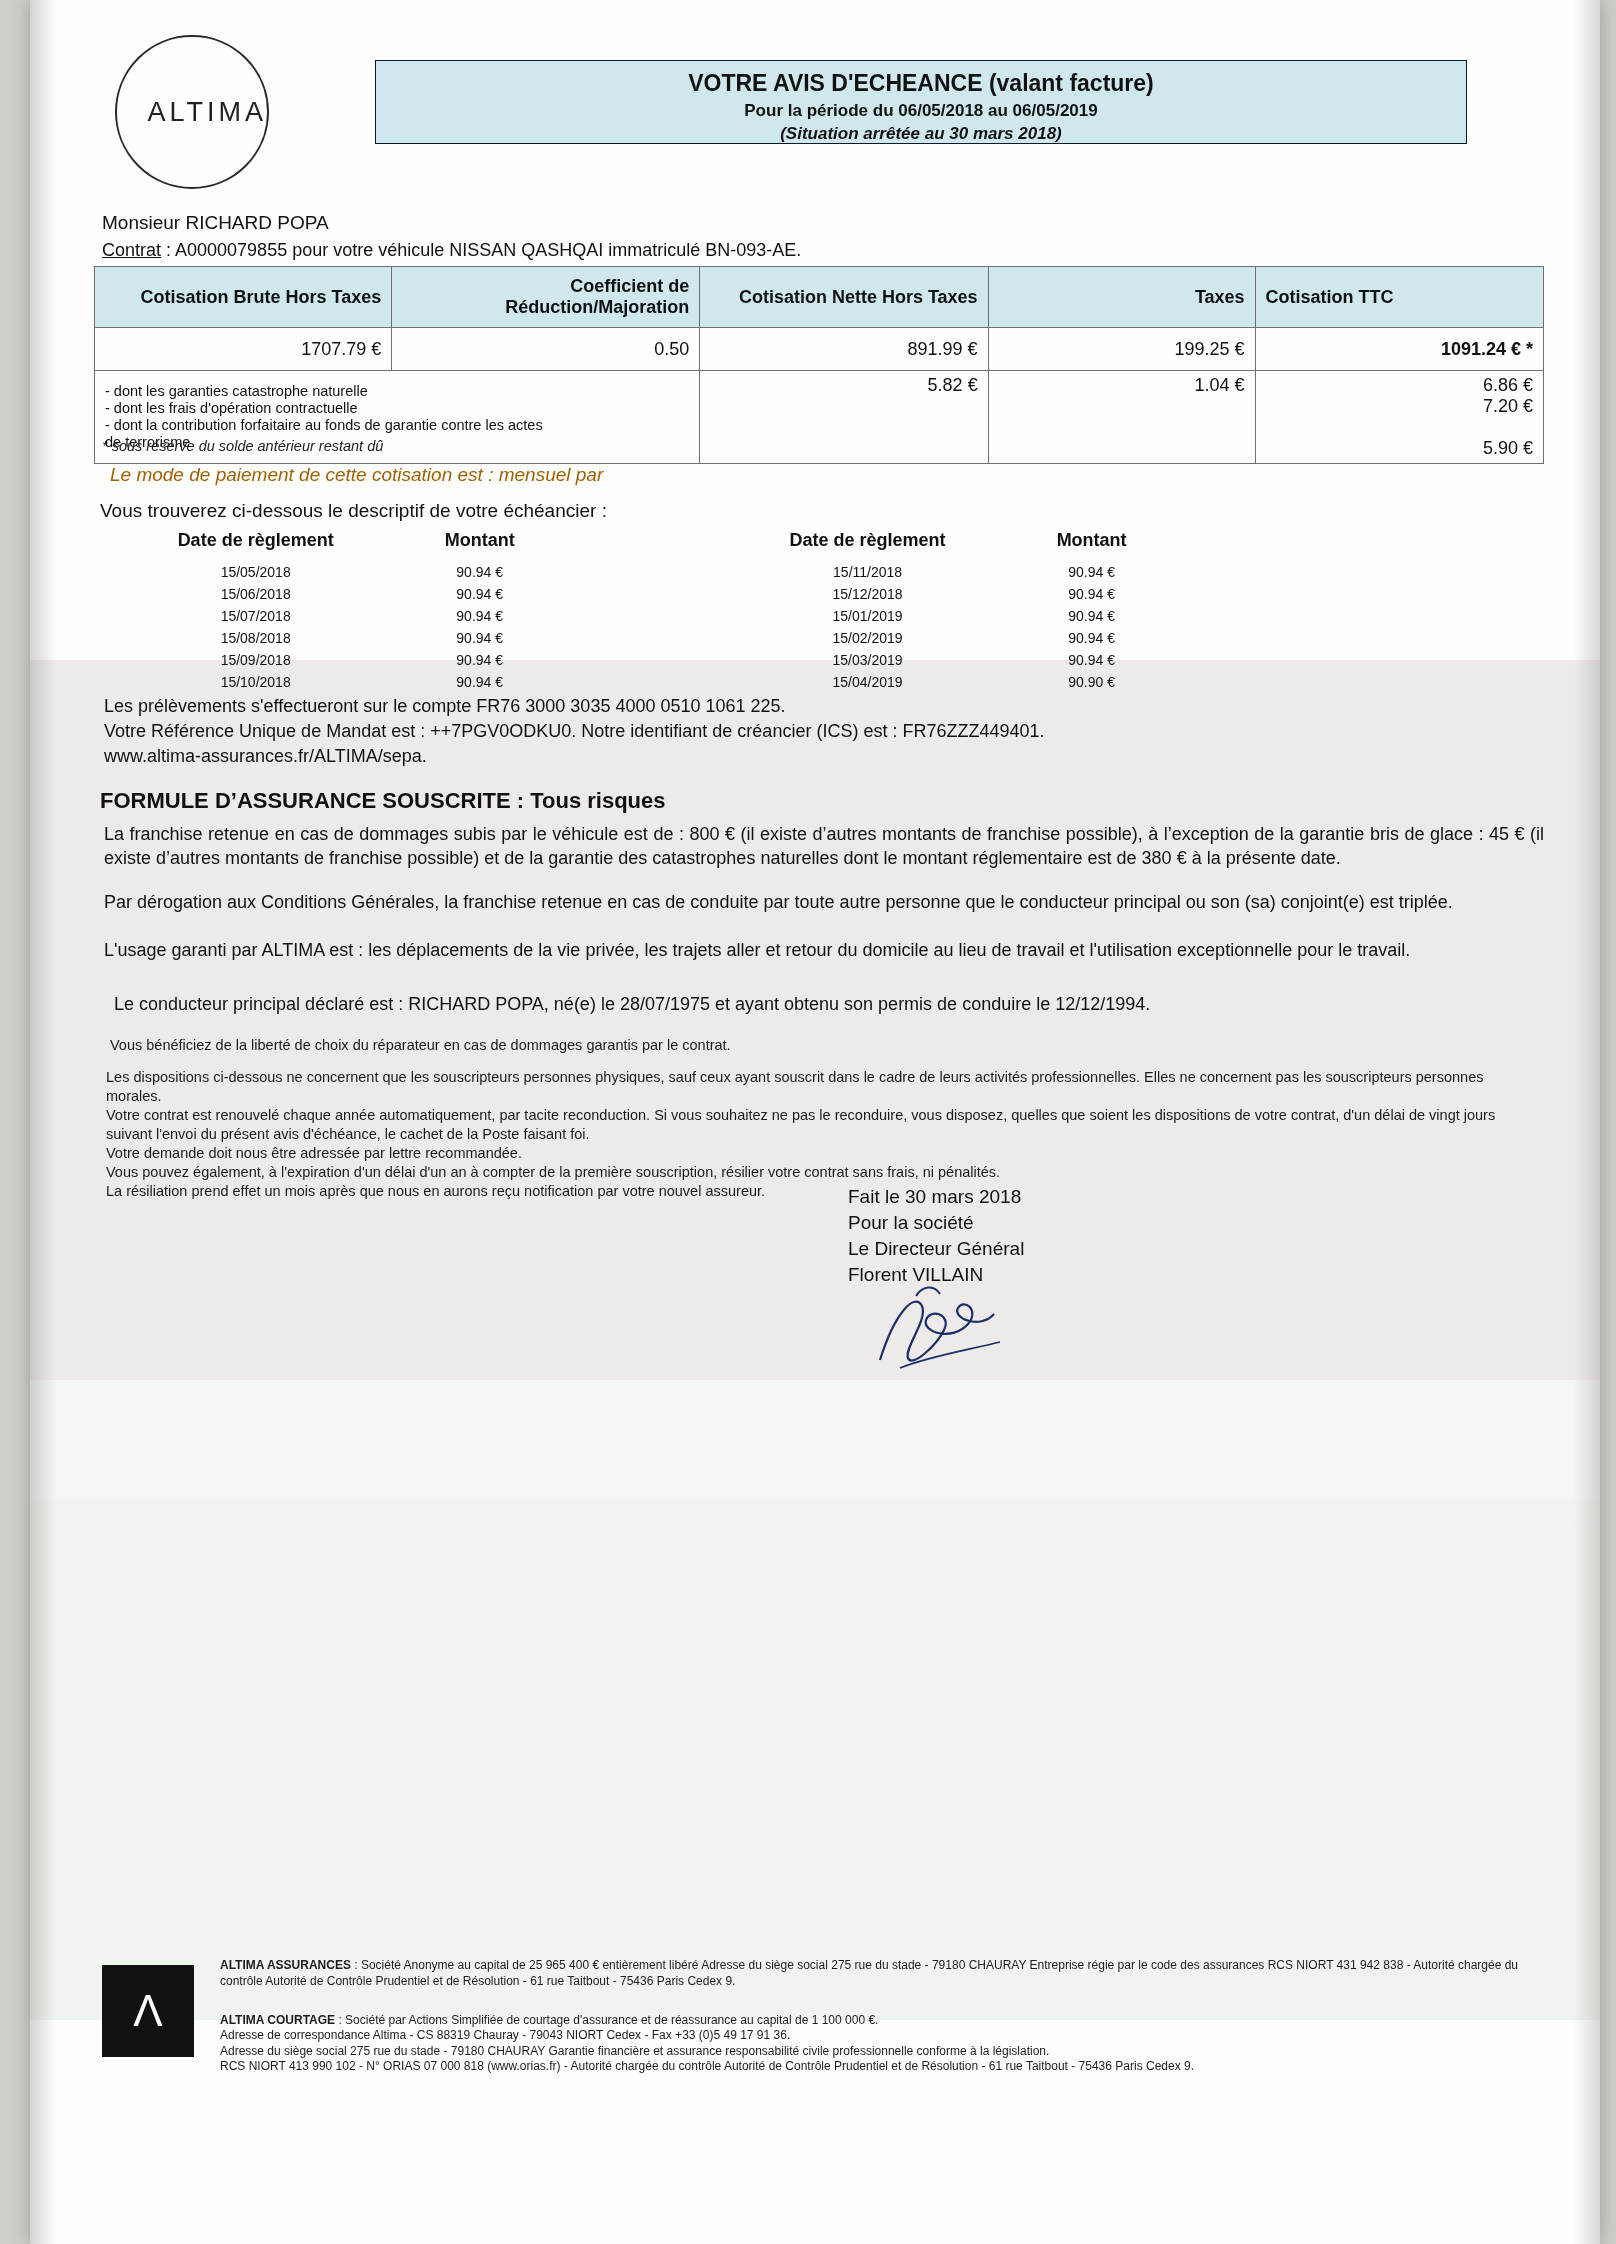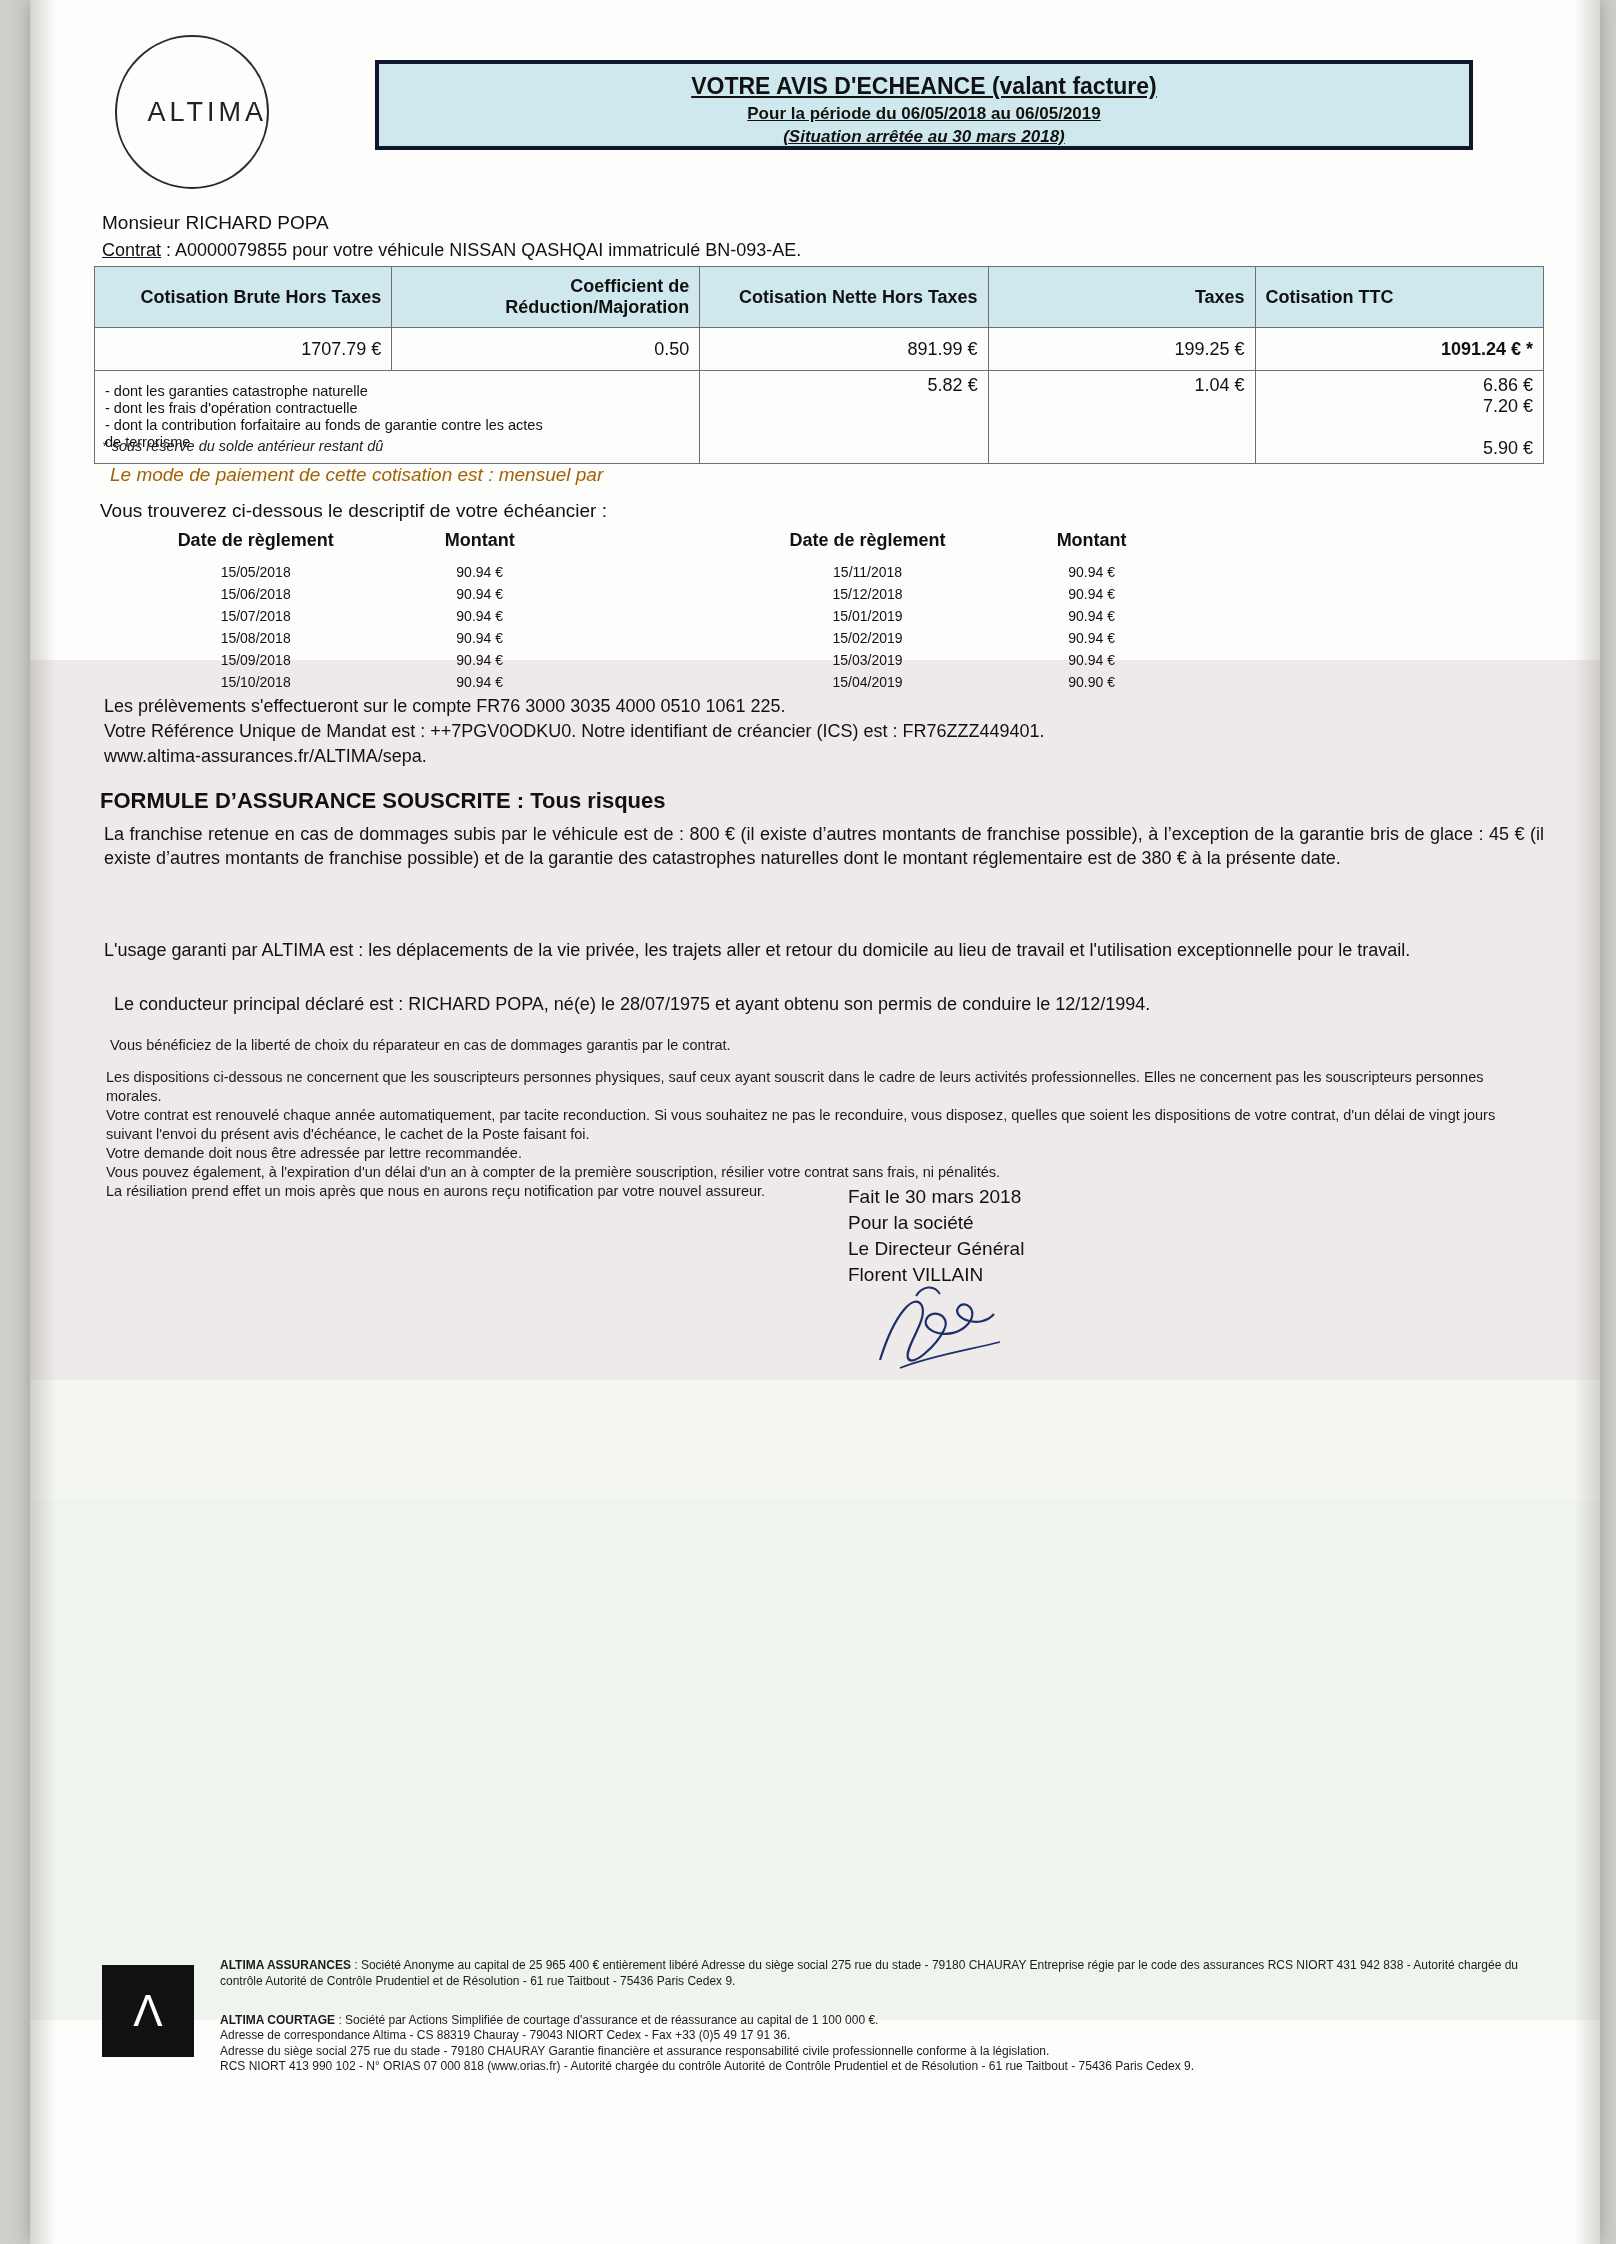--- a/index.html
+++ b/index.html
@@ -25,22 +25,22 @@
 
   
   .logo{
     position:absolute;left:85px;top:35px;width:150px;height:150px;
     border:2px solid #2b2b2b;border-radius:50%;
     display:flex;align-items:center;justify-content:flex-end;
   }
   .logo span{font-size:27px;letter-spacing:4px;color:#222;font-family:"Liberation Sans",sans-serif;}
   .titlebox{
     position:absolute;left:345px;top:60px;width:1090px;height:82px;
-    background:#cfe8ee;border:4px solid #0f172a;
-    text-align:center;color:#111;text-decoration:underline;
+    background:#cfe8ee;border:1px solid #0f172a;
+    text-align:center;color:#111;
   }
   .titlebox .l1{font-size:23px;font-weight:bold;margin-top:9px;}
   .titlebox .l2{font-size:17px;font-weight:bold;margin-top:4px;}
   .titlebox .l3{font-size:17px;font-weight:bold;font-style:italic;margin-top:3px;}
 
   
   .addr{position:absolute;left:72px;top:212px;font-size:19px;color:#111;}
   .contract{position:absolute;left:72px;top:240px;font-size:18px;color:#111;}
   .contract u{text-decoration:underline;}
 
@@ -206,20 +206,21 @@
     </table>
 
   <div class="sepa">
     <div>Les prélèvements s'effectueront sur le compte FR76 3000 3035 4000 0510 1061 225.</div>
     <div>Votre Référence Unique de Mandat est : ++7PGV0ODKU0. Notre identifiant de créancier (ICS) est : FR76ZZZ449401.</div>
     <div>www.altima-assurances.fr/ALTIMA/sepa.</div>
   </div>
 
   <div class="formula">FORMULE D’ASSURANCE SOUSCRITE : Tous risques</div>
   <div class="para p1">La franchise retenue en cas de dommages subis par le véhicule est de : 800 € (il existe d’autres montants de franchise possible), à l’exception de la garantie bris de glace : 45 € (il existe d’autres montants de franchise possible) et de la garantie des catastrophes naturelles dont le montant réglementaire est de 380 € à la présente date.</div>
+  <div class="para p2">Par dérogation aux Conditions Générales, la franchise retenue en cas de conduite par toute autre personne que le conducteur principal ou son (sa) conjoint(e) est  triplée.</div>
   <div class="para p3">L'usage garanti par ALTIMA est : les déplacements de la vie privée, les trajets aller et retour du domicile au lieu de travail et l'utilisation exceptionnelle pour le travail.</div>
   <div class="para p4">Le conducteur principal déclaré est : RICHARD POPA, né(e) le 28/07/1975 et ayant obtenu son permis de conduire le 12/12/1994.</div>
 
   <div class="fine f1">Vous bénéficiez de la liberté de choix du réparateur en cas de dommages garantis par le contrat.</div>
   <div class="fine f2" style="white-space:pre-line">Les dispositions ci-dessous ne concernent que les souscripteurs personnes physiques, sauf ceux ayant souscrit dans le cadre de leurs activités professionnelles. Elles ne concernent pas les souscripteurs personnes morales.
 Votre contrat est renouvelé chaque année automatiquement, par tacite reconduction. Si vous souhaitez ne pas le reconduire, vous disposez, quelles que soient les dispositions de votre contrat, d'un délai de vingt jours suivant l'envoi du présent avis d'échéance, le cachet de la Poste faisant foi.
 Votre demande doit nous être adressée par lettre recommandée.
 Vous pouvez également, à l'expiration d'un délai d'un an à compter de la première souscription, résilier votre contrat sans frais, ni pénalités.
 La résiliation prend effet un mois après que nous en aurons reçu notification par votre nouvel assureur.</div>
 

